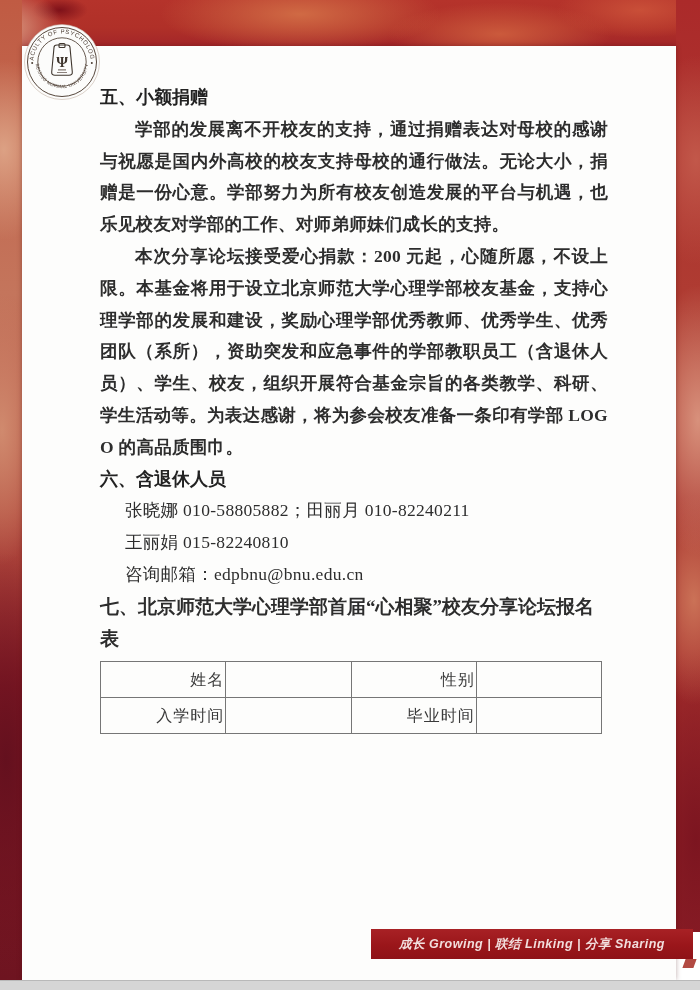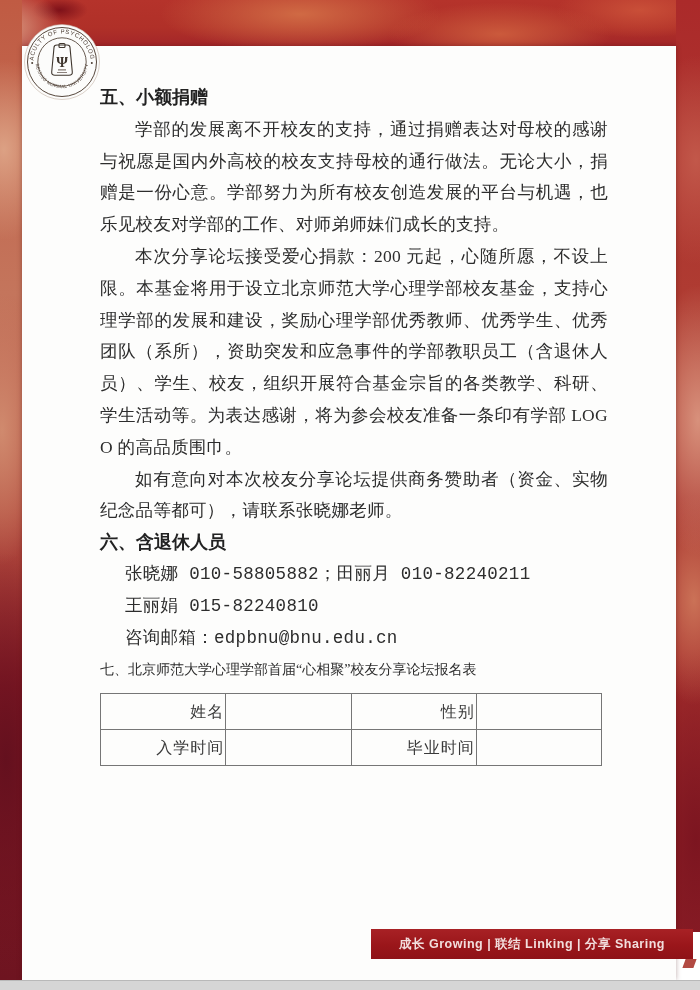--- a/index.html
+++ b/index.html
@@ -42,43 +42,43 @@
     position:absolute;left:22px;top:46px;width:654px;height:934px;
     background:#fdfdfc;
     box-shadow:0 0 5px rgba(70,15,15,.35);
   }
   .content{
     position:absolute;left:78px;top:36px;width:508px;
     color:#2d2d2d;font-size:17.5px;line-height:31.8px;
   }
   .content p,.content h2,.content h3{margin:0;padding:0;}
   .content h2{font-size:18px;font-weight:bold;color:#222;}
-  .content h3{font-size:14px;font-weight:normal;}
+  .content h3{font-size:19px;font-weight:bold;}
   .para{
     text-align:justify;text-indent:2em;
-    word-break:break-all;letter-spacing:.3px;
+    word-break:break-all;letter-spacing:.3px;font-weight:bold;
   }
-  .contact-line{text-indent:25px;letter-spacing:.3px;font-family:Liberation Mono, monospace;}
+  .contact-line{text-indent:25px;letter-spacing:.3px;}
   
   .reg-table{
     border-collapse:collapse;margin-top:7px;width:502px;
     table-layout:fixed;
   }
   .reg-table td{
     border:1px solid #767676;height:33px;
     font-size:16px;color:#3a3a3a;text-align:right;vertical-align:middle;
     padding:1px;letter-spacing:1px;
   }
   
   .logo{position:absolute;left:24px;top:24px;width:76px;height:76px;}
   
   .footer-bar{
     position:absolute;left:371px;top:929px;width:322px;height:30px;
     background:linear-gradient(180deg,#a82125 0%,#9a161a 55%,#8e1217 100%);
-    display:flex;align-items:center;justify-content:center;
+    display:flex;align-items:center;justify-content:center;font-style:italic;
   }
   .footer-bar span{
     color:#f2dedd;font-size:12.5px;font-weight:bold;letter-spacing:.5px;
     font-family:"Liberation Sans","DejaVu Sans",sans-serif;white-space:nowrap;
   }
   .accent-mark{
     position:absolute;left:684px;top:959px;width:11px;height:9px;
     background:#b24a42;transform:skewX(-20deg);
   }
   .gray-strip{
@@ -94,21 +94,20 @@
   <div class="tex tex-top"></div>
   <div class="tex tex-left"></div>
   <div class="tex tex-right"></div>
 
   <div class="page">
     <div class="content">
 
       <h2>五、小额捐赠</h2>
       <p class="para">学部的发展离不开校友的支持，通过捐赠表达对母校的感谢与祝愿是国内外高校的校友支持母校的通行做法。无论大小，捐赠是一份心意。学部努力为所有校友创造发展的平台与机遇，也乐见校友对学部的工作、对师弟师妹们成长的支持。</p>
       <p class="para">本次分享论坛接受爱心捐款：200 元起，心随所愿，不设上限。本基金将用于设立北京师范大学心理学部校友基金，支持心理学部的发展和建设，奖励心理学部优秀教师、优秀学生、优秀团队（系所），资助突发和应急事件的学部教职员工（含退休人员）、学生、校友，组织开展符合基金宗旨的各类教学、科研、学生活动等。为表达感谢，将为参会校友准备一条印有学部 LOGO 的高品质围巾。</p>
-      <p class="para">如有意向对本次校友分享论坛提供商务赞助者（资金、实物纪念品等都可），请联系张晓娜老师。</p>
 
       <h2>六、含退休人员</h2>
       <p class="contact-line">张晓娜 010-58805882；田丽月 010-82240211</p>
       <p class="contact-line">王丽娟 015-82240810</p>
       <p class="contact-line">咨询邮箱：edpbnu@bnu.edu.cn</p>
 
       <h3>七、北京师范大学心理学部首届“心相聚”校友分享论坛报名表</h3>
 
       <table class="reg-table">
         <tbody>

